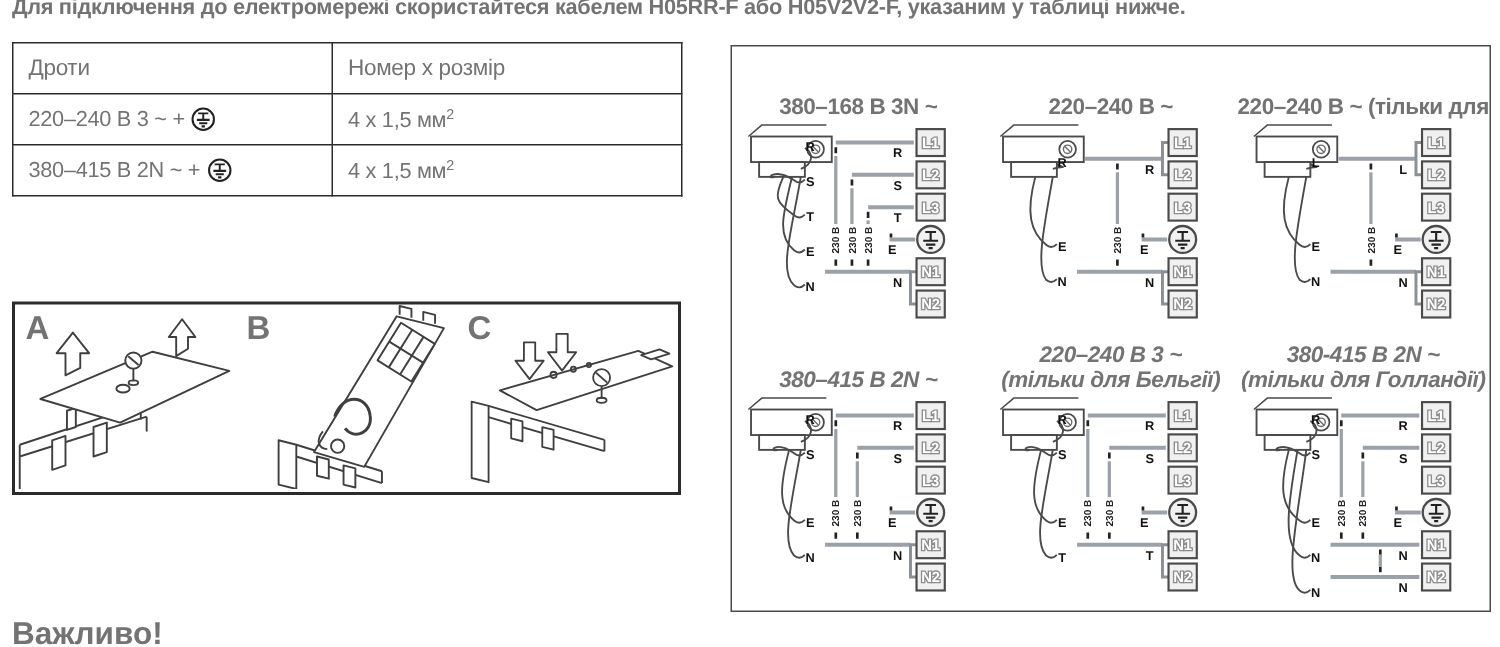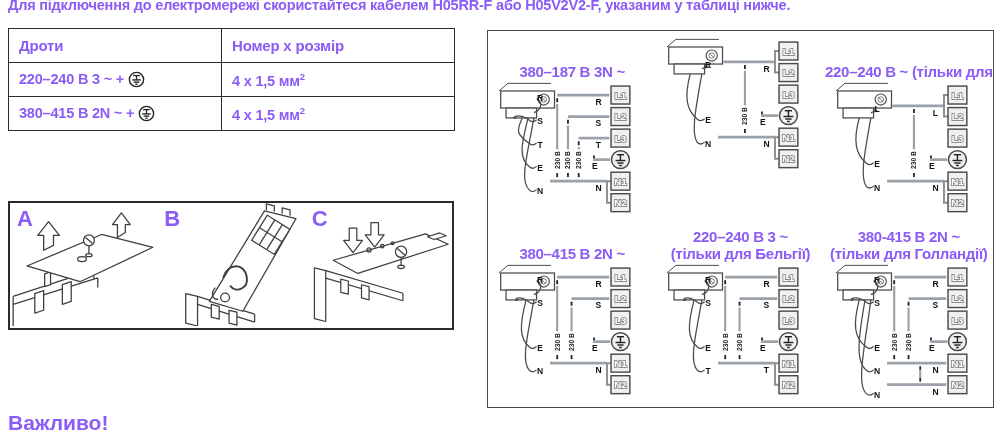--- a/index.html
+++ b/index.html
@@ -1,36 +1,36 @@
 <!DOCTYPE html>
 <html><head>
 <meta charset="utf-8">
 <style>
   html,body{margin:0;padding:0;background:#fff;}
   #page{position:relative;width:1000px;height:431px;background:#fff;overflow:hidden;
-        font-family:"Liberation Sans",sans-serif;color:#8b5cf6;}
+        font-family:"Liberation Sans",sans-serif;color:#737373;}
   .intro{position:absolute;left:8px;top:-3px;width:990px;font-size:14.5px;font-weight:700;letter-spacing:-0.2px;}
   table.spec{position:absolute;left:8px;top:28px;width:447px;border-collapse:collapse;table-layout:fixed;}
-  .spec th,.spec td{border:1.6px solid #2b2b2b;font-weight:700;text-align:left;vertical-align:middle;
+  .spec th,.spec td{border:1.6px solid #2b2b2b;font-weight:400;text-align:left;vertical-align:middle;
         padding:3px 6px 3px 10px;height:27px;letter-spacing:-0.2px;}
   .spec th{font-size:15px;}
   .spec td{font-size:14.5px;}
   .spec .c1{width:196px;}
   .spec sup{font-size:9.5px;}
   .spec svg.earth{vertical-align:-4px;margin-left:4px;}
   .figbox{position:absolute;left:8px;top:201px;width:446px;height:129px;border:2px solid #2b2b2b;
         box-sizing:border-box;display:flex;}
   .fig{position:relative;flex:1;display:flex;justify-content:center;align-items:flex-start;}
   .figletter{position:absolute;left:7px;top:3px;font-size:22px;font-weight:700;z-index:2;}
   .panel{position:absolute;left:487px;top:30px;width:507px;height:378px;border:1.6px solid #4a4a4a;
         box-sizing:border-box;display:grid;grid-template-columns:1fr 1fr 1fr;padding-top:6px;}
   .cell{display:flex;flex-direction:column;align-items:center;}
   .dtitle{display:flex;flex-direction:column;justify-content:flex-end;align-items:center;height:44px;
         font-size:15px;font-weight:700;line-height:1.12;text-align:center;letter-spacing:-0.3px;}
-  .cell:nth-child(n+4) .dtitle{height:38px;}
+  .cell:nth-child(n+4) .dtitle{height:38px;font-style:italic;}
   .imp{position:absolute;left:8px;top:411px;font-size:21px;font-weight:700;}
   
   .lbl{font:700 9.5px "Liberation Sans",sans-serif;fill:#111;text-anchor:middle;}
   .vlbl{font:700 7.5px "Liberation Sans",sans-serif;fill:#222;}
   .term{font:700 11px "Liberation Sans",sans-serif;fill:#fff;stroke:#8d8d8d;stroke-width:2px;paint-order:stroke;}
   .bus{stroke:#9aa1a8;stroke-width:3;}
   .busv{stroke:#9aa1a8;stroke-width:2.4;}
   .tick{stroke:#222;stroke-width:2;}
 </style>
 </head>
@@ -136,21 +136,21 @@
           <path d="M47,24 h8 v13 h6 l-10,13 -10,-13 h6 z" fill="#fff"></path>
           <path d="M70,18 h8 v13 h6 l-10,13 -10,-13 h6 z" fill="#fff"></path>
         </g>
       </svg>
     </div>
   </div>
 
   <div class="panel" id="panel-grid">
       <div class="cell">
         <div class="dtitle">
-          <div>380–187 В 3N ~</div>
+          <div>380–168 В 3N ~</div>
         </div>
         <svg width="148" height="142" viewBox="0 0 165 158">
           <g>
             <path d="M1,11 L11,2.5 L59,2.5" fill="none" stroke="#4a4a4a" stroke-width="1.1"></path>
             <rect x="3" y="11" width="60" height="19" fill="#fff" stroke="#4a4a4a" stroke-width="1.4"></rect>
             <circle cx="51" cy="20.5" r="6.2" fill="#fff" stroke="#4a4a4a" stroke-width="1.3"></circle>
             <circle cx="51" cy="20.5" r="3.1" fill="none" stroke="#6a6a6a" stroke-width="1"></circle>
             <line x1="48.6" y1="18.1" x2="53.4" y2="22.9" stroke="#6a6a6a" stroke-width="1"></line>
             <rect x="9" y="30" width="34" height="11" fill="#fff" stroke="#4a4a4a" stroke-width="1.4"></rect>
           </g>
@@ -214,20 +214,23 @@
             <rect x="126" y="101.5" width="21" height="20" fill="#f0f0f0" stroke="#4a4a4a" stroke-width="1.6"></rect>
             <text class="term" x="136.5" y="115.5" text-anchor="middle">N1</text>
           </g>
           <g>
             <rect x="126" y="125.5" width="21" height="20" fill="#f0f0f0" stroke="#4a4a4a" stroke-width="1.6"></rect>
             <text class="term" x="136.5" y="139.5" text-anchor="middle">N2</text>
           </g>
         </svg>
       </div>
       <div class="cell">
+        <div class="dtitle">
+          <div>220–240 В ~</div>
+        </div>
         <svg width="148" height="142" viewBox="0 0 165 158">
           <g>
             <path d="M1,11 L11,2.5 L59,2.5" fill="none" stroke="#4a4a4a" stroke-width="1.1"></path>
             <rect x="3" y="11" width="60" height="19" fill="#fff" stroke="#4a4a4a" stroke-width="1.4"></rect>
             <circle cx="51" cy="20.5" r="6.2" fill="#fff" stroke="#4a4a4a" stroke-width="1.3"></circle>
             <circle cx="51" cy="20.5" r="3.1" fill="none" stroke="#6a6a6a" stroke-width="1"></circle>
             <line x1="48.6" y1="18.1" x2="53.4" y2="22.9" stroke="#6a6a6a" stroke-width="1"></line>
             <rect x="9" y="30" width="34" height="11" fill="#fff" stroke="#4a4a4a" stroke-width="1.4"></rect>
           </g>
           <path d="M40,35 C49,32 50,35.5 43,31.5" fill="none" stroke="#4a4a4a" stroke-width="1.4"></path>

